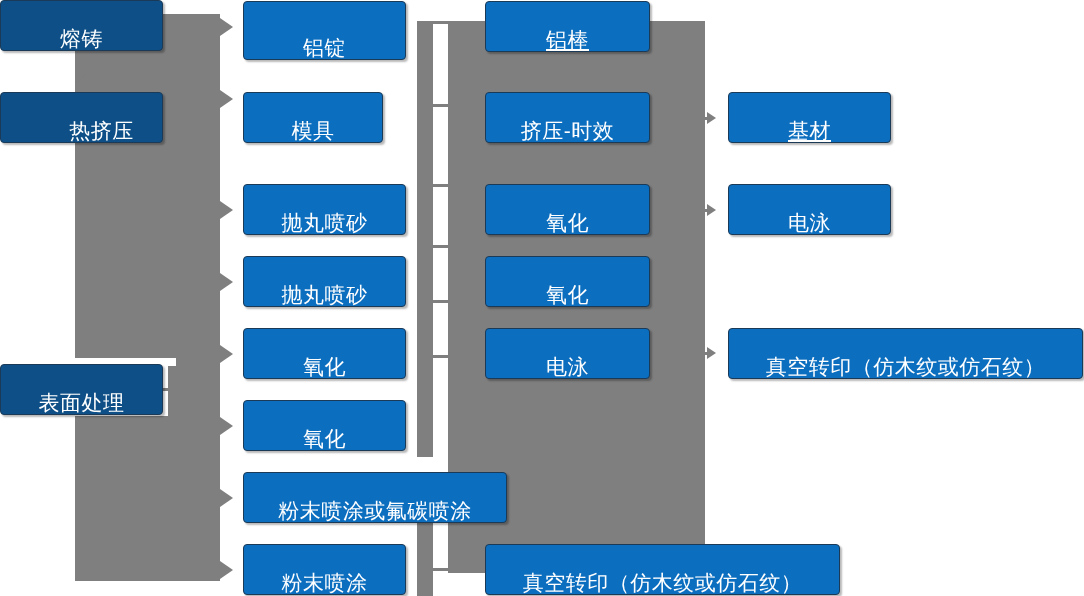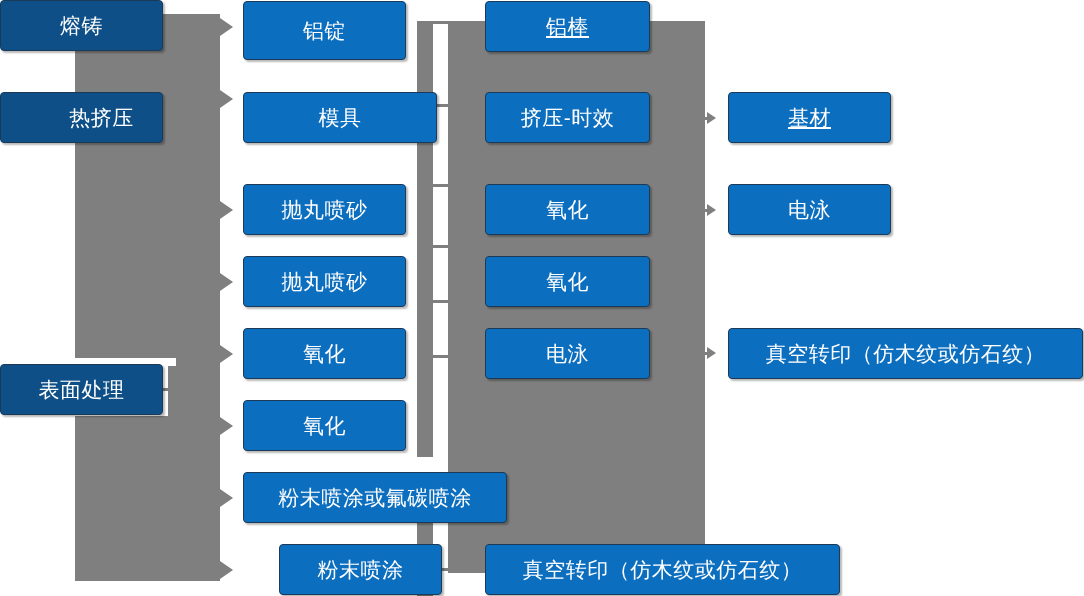--- a/index.html
+++ b/index.html
@@ -51,21 +51,21 @@
     position: absolute;
     background: #7f7f7f;
     height: 3px;
   }
 
   
   .node {
     position: absolute;
     box-sizing: border-box;
     display: flex;
-    align-items: center;
+    align-items: flex-end;
     justify-content: center;
     color: #ffffff;
     border: 1px solid #1b3a57;
     border-radius: 4px;
     text-align: center;
     letter-spacing: 0.5px;
     line-height: 1.1;
     white-space: nowrap;
     box-shadow: 2px 2px 2px rgba(0,0,0,0.28);
   }
@@ -121,39 +121,39 @@
   <div class="node dark f20" style="left:0px; top:92px; width:163px; height:51px;padding-left:40px;">
     <span>热挤压</span>
   </div>
   <div class="node dark f20" style="left:0px; top:364px; width:163px; height:51px;">
     <span>表面处理</span>
   </div>
 
   <div class="node light f20" style="left:243px; top:1px; width:163px; height:59px;">
     <span>铝锭</span>
   </div>
-  <div class="node light f20" style="left:243px; top:92px; width:194px; height:51px;">
+  <div class="node light f20" style="left:243px; top:92px; width:140px; height:51px;">
     <span>模具</span>
   </div>
   <div class="node light f20" style="left:243px; top:184px; width:163px; height:51px;">
     <span>抛丸喷砂</span>
   </div>
   <div class="node light f20" style="left:243px; top:256px; width:163px; height:51px;">
     <span>抛丸喷砂</span>
   </div>
   <div class="node light f20" style="left:243px; top:328px; width:163px; height:51px;">
     <span>氧化</span>
   </div>
   <div class="node light f20" style="left:243px; top:400px; width:163px; height:51px;">
     <span>氧化</span>
   </div>
   <div class="node light f20" style="left:243px; top:472px; width:264px; height:51px;">
     <span>粉末喷涂或氟碳喷涂</span>
   </div>
-  <div class="node light f20" style="left:243px; top:544px; width:163px; height:51px;margin-left:36px;">
+  <div class="node light f20" style="left:243px; top:544px; width:163px; height:51px;">
     <span>粉末喷涂</span>
   </div>
 
   <div class="node light f20" style="left:485px; top:1px; width:165px; height:51px;text-decoration:underline;">
     <span>铝棒</span>
   </div>
   <div class="node light f20" style="left:485px; top:92px; width:165px; height:51px;">
     <span>挤压-时效</span>
   </div>
   <div class="node light f20" style="left:485px; top:184px; width:165px; height:51px;">

